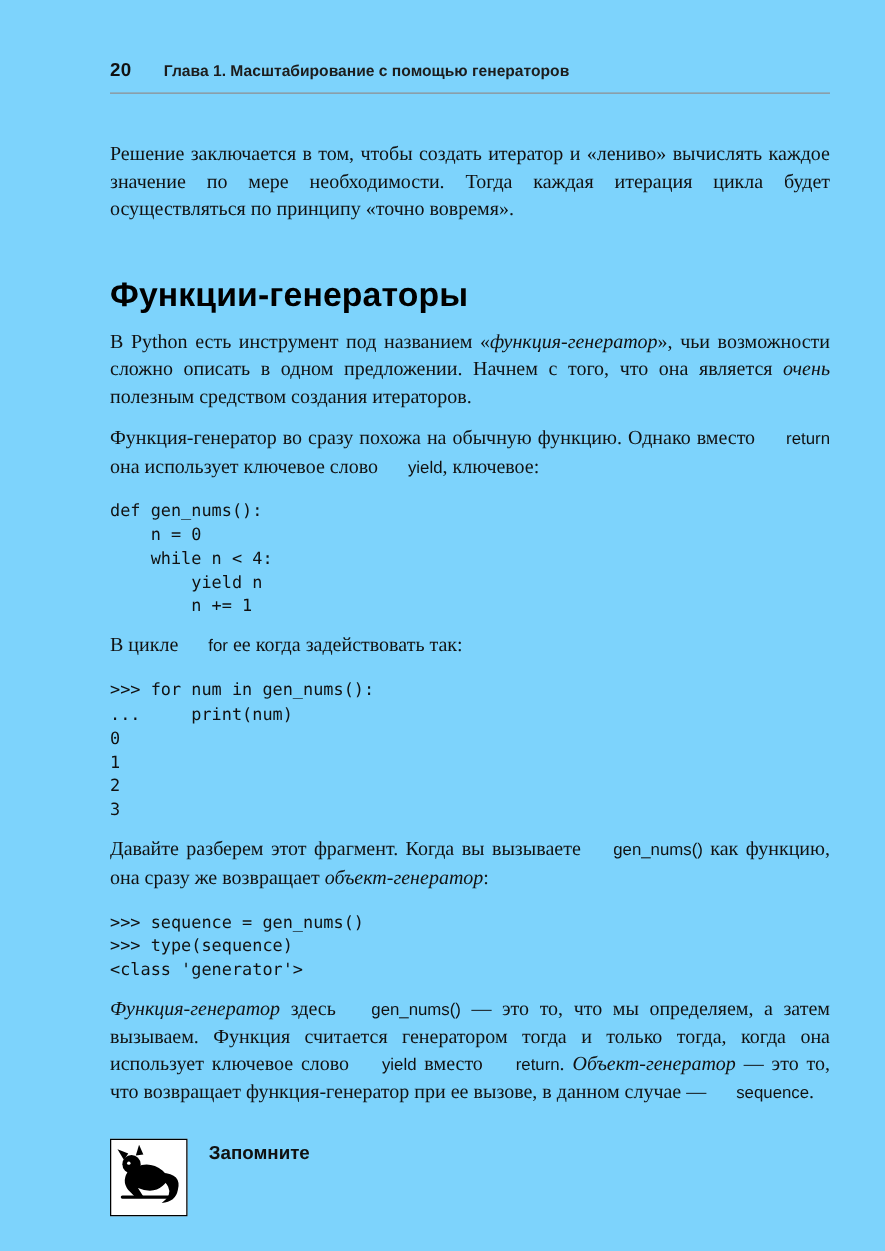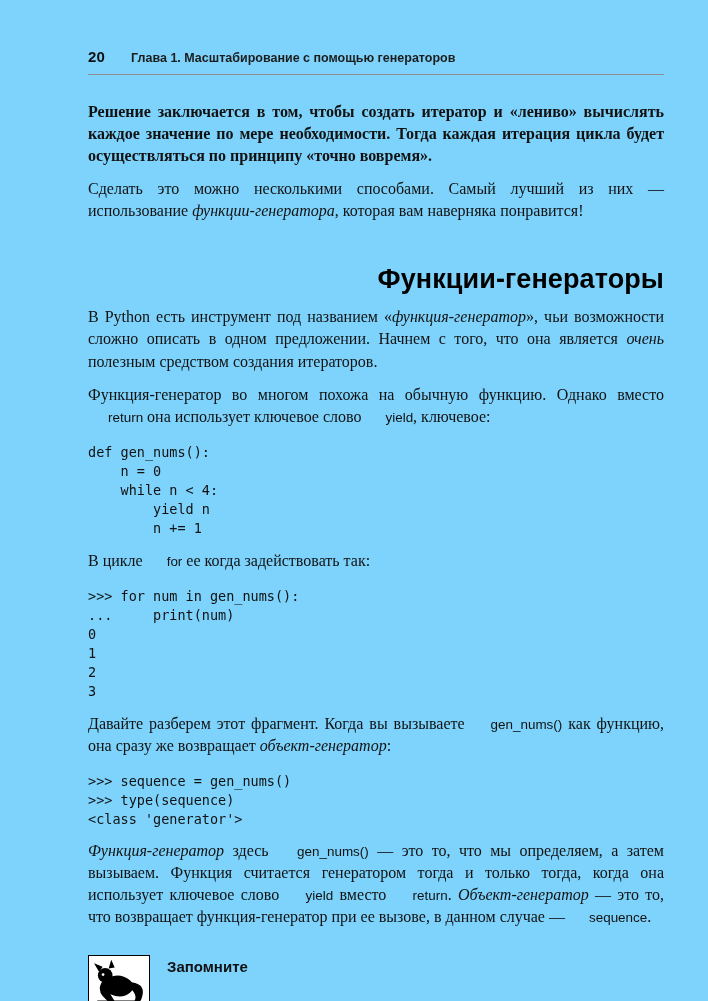--- a/index.html
+++ b/index.html
@@ -38,36 +38,35 @@
     margin-left: 26px;
     color: #1c1c1c;
   }
   
   .para {
     font-size: 16px;
     line-height: 1.38;
     text-align: justify;
     margin: 11px 0 0 0;
   }
-  .para.first-after-head { margin-top: 26px; font-weight: bold; }
+  .para.first-after-head { margin-top: 38px; }
   .run-italic { font-style: italic; }
   .run-mono {
     font-family: Liberation Sans, sans-serif;
     font-size: 0.84em;
     margin-left: 20px;
   }
   
   .section-heading {
     font-family: "Liberation Sans", sans-serif;
     font-size: 27px;
     font-weight: bold;
     letter-spacing: 0.1px;
     margin: 42px 0 2px 0;
     color: #000000;
-    text-align: right;
   }
   
   pre.code-block {
     font-family: "DejaVu Sans Mono", "Liberation Mono", monospace;
     font-size: 13.5px;
     line-height: 1.42;
     margin: 15px 0 4px 0;
     color: #111111;
     white-space: pre;
   }
@@ -106,27 +105,26 @@
 
   <header class="running-head">
     <span class="page-number">20</span>
     <span class="chapter-title">Глава 1. Масштабирование с помощью генераторов</span>
   </header>
 
   <main>
 
     <p class="para first-after-head"><span>Решение заключается в том, чтобы создать итератор и «лениво» вычислять каждое значение по мере необходимости. Тогда каждая итерация цикла будет осуществляться по принципу «точно вовремя».</span></p>
 
-    <p class="para"><span>Сделать это можно несколькими способами. Самый лучший из них — использование </span><span class="run-italic">функции-генератора</span><span>, которая вам наверняка понравится!</span></p>
 
     <h1 class="section-heading">Функции-генераторы</h1>
 
     <p class="para"><span>В Python есть инструмент под названием «</span><span class="run-italic">функция-генератор</span><span>», чьи возможности сложно описать в одном предложении. Начнем с того, что она является </span><span class="run-italic">очень</span><span> полезным средством создания итераторов.</span></p>
 
-    <p class="para"><span>Функция-генератор во многом похожа на обычную функцию. Однако вместо </span><span class="run-mono">return</span><span> она использует ключевое слово </span><span class="run-mono">yield</span><span>, ключевое:</span></p>
+    <p class="para"><span>Функция-генератор во сразу похожа на обычную функцию. Однако вместо </span><span class="run-mono">return</span><span> она использует ключевое слово </span><span class="run-mono">yield</span><span>, ключевое:</span></p>
 
     <pre class="code-block">def gen_nums():
     n = 0
     while n &lt; 4:
         yield n
         n += 1</pre>
 
     <p class="para"><span>В цикле </span><span class="run-mono">for</span><span> ее когда задействовать так:</span></p>
 
     <pre class="code-block">&gt;&gt;&gt; for num in gen_nums():

